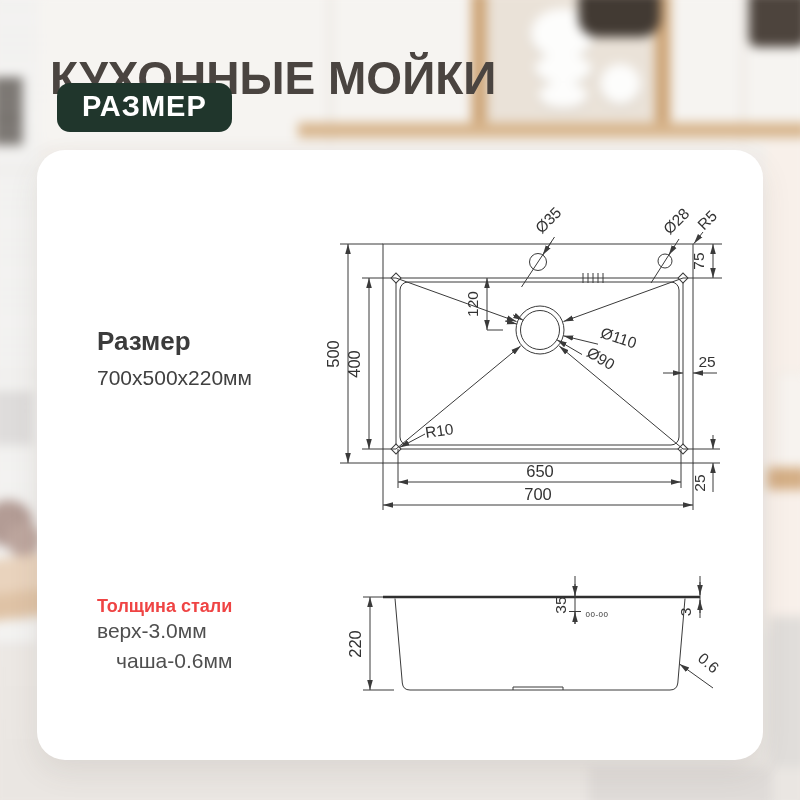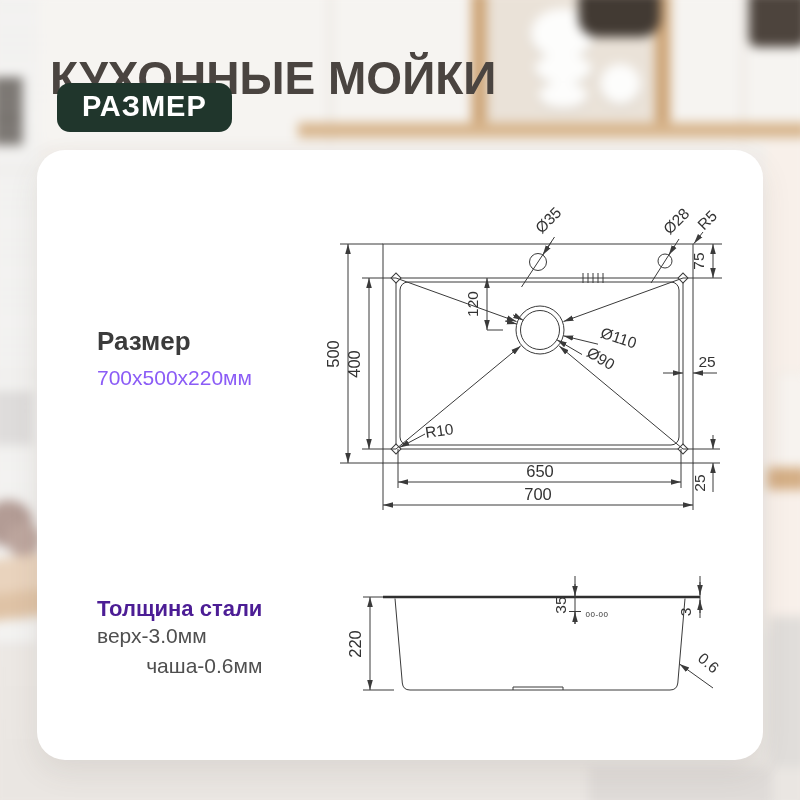--- a/index.html
+++ b/index.html
@@ -40,23 +40,23 @@
          letter-spacing:0px;color:#4a4440;}
   .badge{position:absolute;left:57px;top:83px;background:#20362c;color:#ffffff;
          font-size:29px;font-weight:700;letter-spacing:1px;
          padding:7px 25px 9px 25px;border-radius:13px;}
 
   
   .card{position:absolute;left:37px;top:150px;width:726px;height:610px;background:#ffffff;
         border-radius:28px;box-shadow:0 12px 30px rgba(90,80,70,.10);}
   .size-block{position:absolute;left:60px;top:176px;}
   .size-block h2{margin:0;font-size:26px;font-weight:700;color:#3b3b3b;}
-  .size-block p{margin:9px 0 0 0;font-size:21px;color:#8b5cf6;}
+  .size-block p{margin:9px 0 0 0;font-size:21px;color:#404040;}
   .thick-block{position:absolute;left:60px;top:446px;}
-  .thick-block h2{margin:0;font-size:22px;font-weight:700;color:#4c1d95;}
+  .thick-block h2{margin:0;font-size:18px;font-weight:700;color:#ef4444;}
   .thick-block p{margin:1px 0 0 0;font-size:21px;color:#4f4f4f;line-height:1.25;}
   .thick-block p.second{margin-top:4px;text-align:right;}
 
   svg{position:absolute;overflow:visible;}
   #topview{left:293px;top:45px;}
   #sideview{left:293px;top:410px;}
   svg text{font-family:"Liberation Sans","DejaVu Sans",sans-serif;font-size:15.5px;fill:#333333;}
   svg .big{font-size:16.5px;}
   svg .tiny{font-size:8px;letter-spacing:.5px;}
   svg line,svg rect,svg circle,svg path.ln{stroke:#3a3a3a;stroke-width:1;fill:none;}

